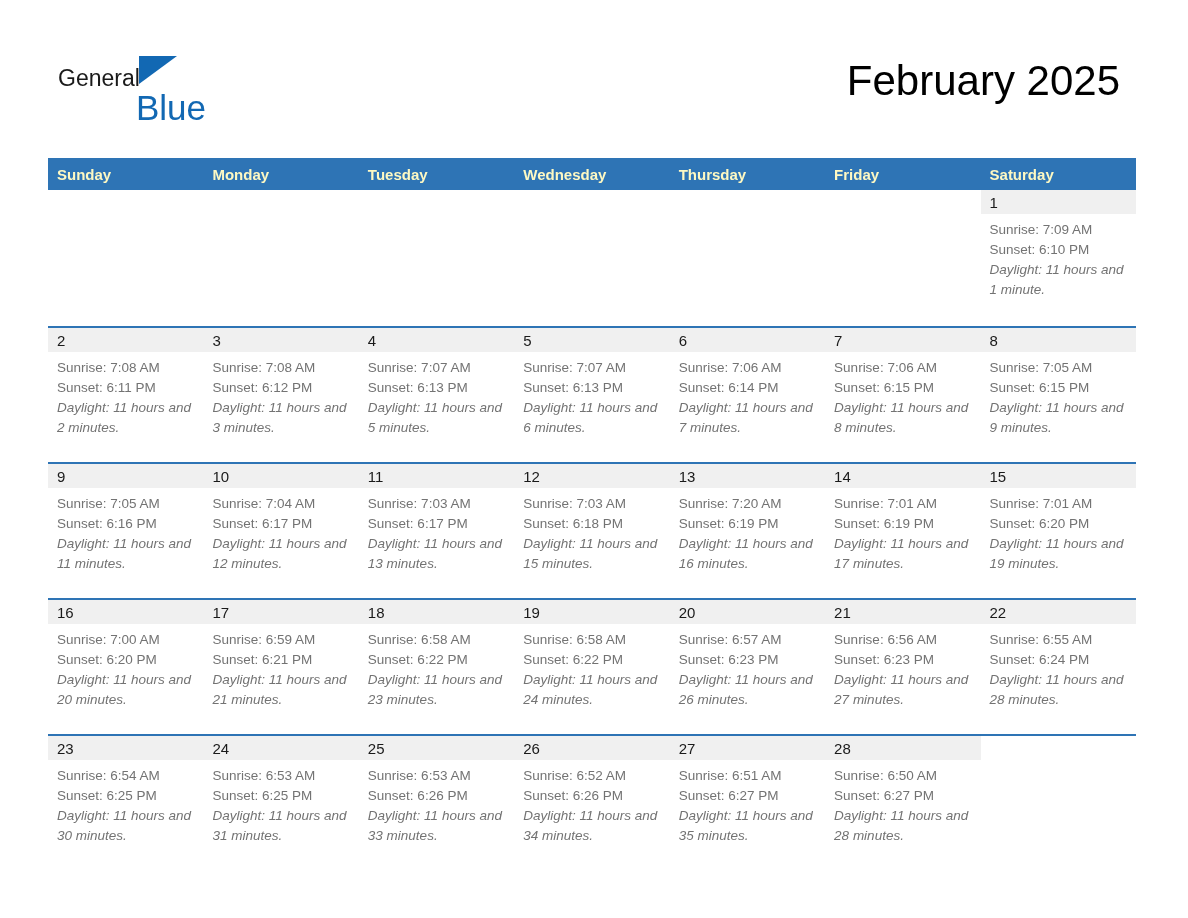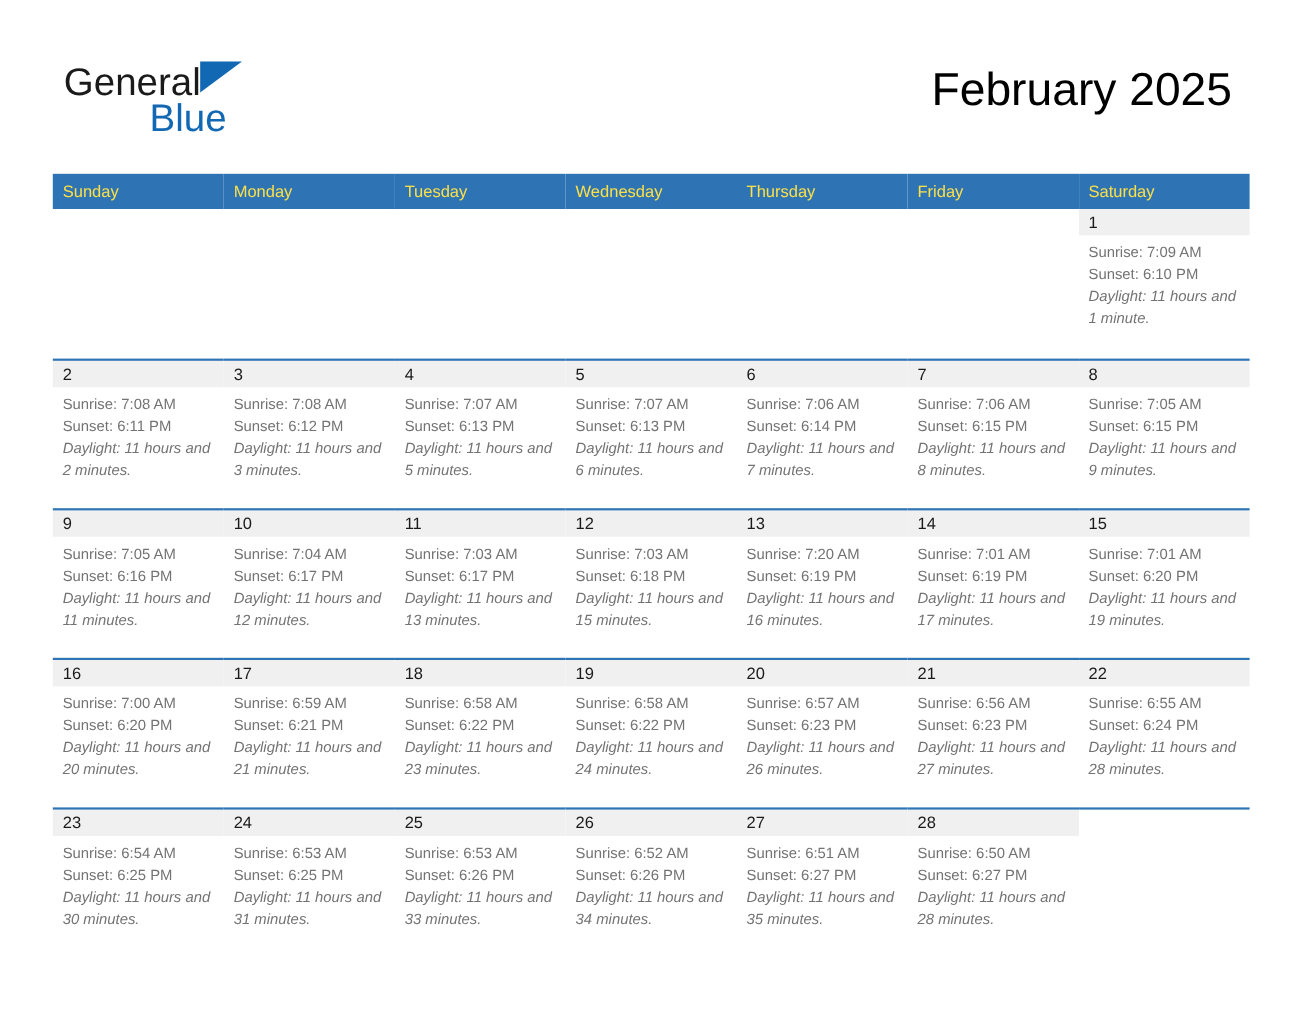--- a/index.html
+++ b/index.html
@@ -37,21 +37,21 @@
     width: 260px;
     height: 80px;
   }
   .brand-row1 {
     position: relative;
     height: 38px;
     line-height: 38px;
     white-space: nowrap;
   }
   .brand-general {
-    font-size: 35px;
+    font-size: 23px;
     letter-spacing: 0px;
     color: #1a1a1a;
     font-family: "Liberation Sans", sans-serif;
   }
   .brand-triangle {
     display: inline-block;
     vertical-align: baseline;
     width: 0;
     height: 0;
     margin-left: -1px;
@@ -96,23 +96,23 @@
   .calendar {
     position: absolute;
     left: 48px;
     top: 158px;
     width: 1088px;
     border-collapse: collapse;
     table-layout: fixed;
   }
   .calendar th {
     background: #2e74b5;
-    color: #fde047;
+    color: #fef9c3;
     font-size: 15px;
-    font-weight: normal;
+    font-weight: bold;
     text-align: left;
     padding: 7px 0 7px 9px;
     height: 18px;
     vertical-align: middle;
   }
   .calendar td {
     width: 155.4px;
     vertical-align: top;
     padding: 0;
     border: none;

